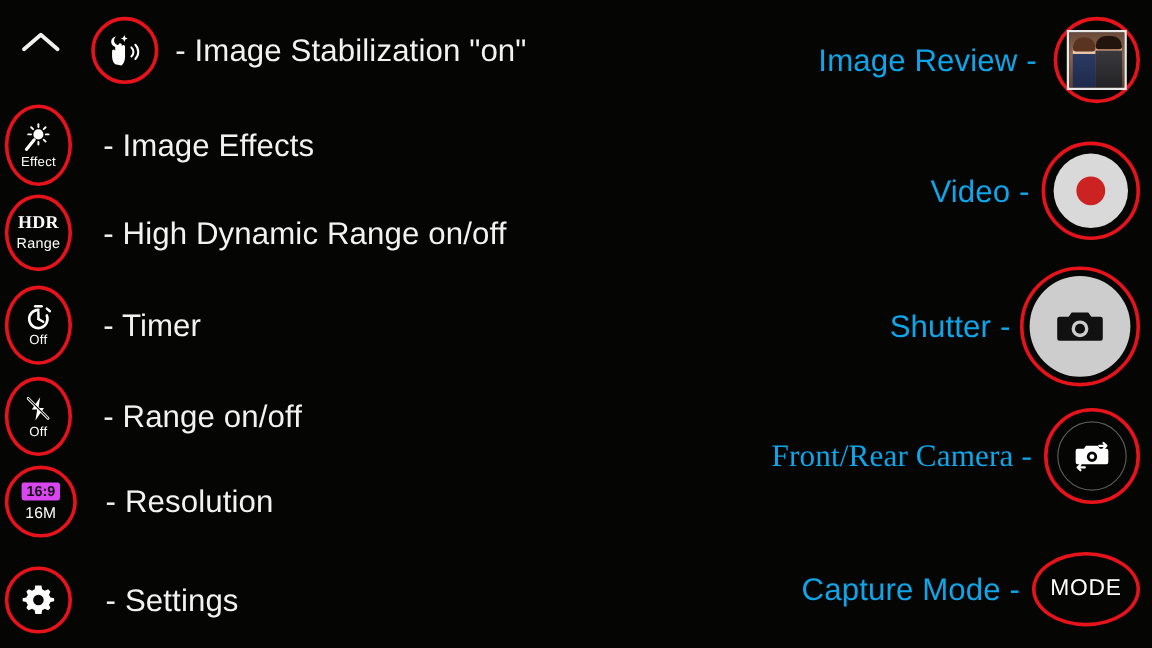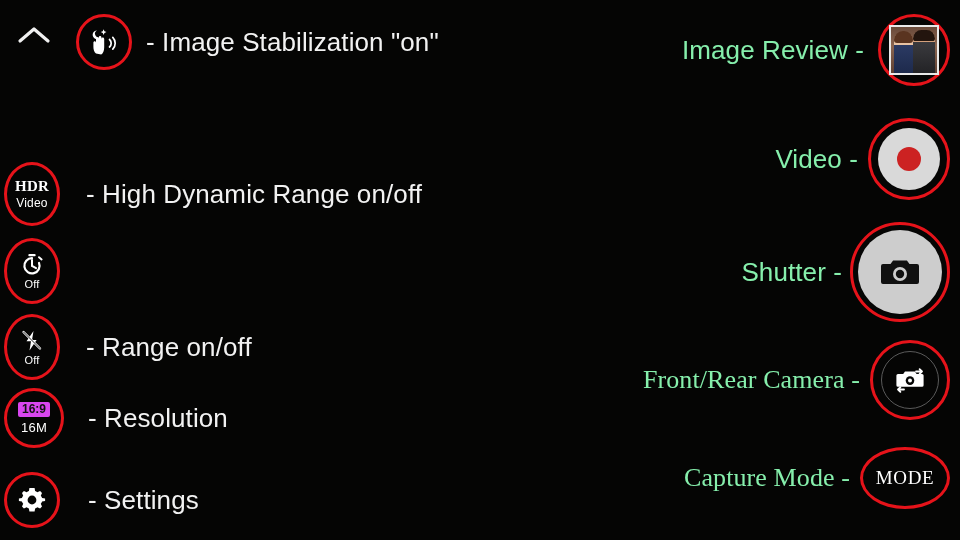--- a/index.html
+++ b/index.html
@@ -44,21 +44,21 @@
 
   
   .row-right {
     position: absolute;
     display: flex;
     align-items: center;
     justify-content: flex-end;
   }
   .row-right .label {
     font-size: 26px;
-    color: #86efac;
+    color: #0ea5e9;
     white-space: nowrap;
     letter-spacing: 0.1px;
   }
 
   
   .icon-stack {
     display: flex;
     flex-direction: column;
     align-items: center;
     justify-content: center;
@@ -178,44 +178,66 @@
                    c0 3.4 -1.1 6.0 -3.0 7.4 z" fill="#ffffff"></path>
 
           <path d="M22.5 12.5 a5 5 0 0 1 0 7.5" fill="none" stroke="#ffffff" stroke-width="1.7" stroke-linecap="round"></path>
           <path d="M25.8 10.3 a8.6 8.6 0 0 1 0 11.9" fill="none" stroke="#ffffff" stroke-width="1.7" stroke-linecap="round"></path>
         </svg>
       </div>
     </div>
     <div class="label" style="margin-left:14px;">- Image Stabilization "on"</div>
   </div>
 
+  <div class="row-left" style="left:4px; top:87px;">
+    <div class="ring" style="position:relative; width:56px; height:68px; border-radius:50%;">
+      <div class="icon-stack">
+        <svg width="30" height="26" viewBox="0 0 30 26">
+          <circle cx="15" cy="10" r="4.2" fill="#ffffff"></circle>
+          <g stroke="#ffffff" stroke-width="1.6" stroke-linecap="round">
+            <line x1="15" y1="1.5" x2="15" y2="3.8"></line>
+            <line x1="15" y1="16.2" x2="15" y2="18.4"></line>
+            <line x1="6.5" y1="10" x2="8.8" y2="10"></line>
+            <line x1="21.2" y1="10" x2="23.5" y2="10"></line>
+            <line x1="9.0" y1="4.0" x2="10.6" y2="5.6"></line>
+            <line x1="19.4" y1="14.4" x2="21.0" y2="16.0"></line>
+            <line x1="21.0" y1="4.0" x2="19.4" y2="5.6"></line>
+          </g>
+          <path d="M11.5 14.5 L5.0 22.5" stroke="#ffffff" stroke-width="2.6" stroke-linecap="round"></path>
+        </svg>
+        <div class="icon-sub">Effect</div>
+      </div>
+    </div>
+    <div class="label" style="margin-left:26px;">- Image Effects</div>
+  </div>
 
   <div class="row-left" style="left:4px; top:162px;">
     <div class="ring" style="position:relative; width:56px; height:64px; border-radius:50%;">
       <div class="icon-stack">
         <div class="icon-main-text" style="font-size:15px;">HDR</div>
-        <div class="icon-sub" style="font-size:12px; margin-top:3px;">Video</div>
+        <div class="icon-sub" style="font-size:12px; margin-top:3px;">Range</div>
       </div>
     </div>
     <div class="label" style="margin-left:26px;">- High Dynamic Range on/off</div>
   </div>
 
   <div class="row-left" style="left:4px; top:238px;">
     <div class="ring" style="position:relative; width:56px; height:66px; border-radius:50%;">
       <div class="icon-stack">
         <svg width="26" height="24" viewBox="0 0 26 24">
           <path d="M13 5.2 a7.6 7.6 0 1 0 7.0 4.7" fill="none" stroke="#ffffff" stroke-width="2.2" stroke-linecap="round"></path>
           <line x1="13" y1="12.8" x2="13" y2="7.0" stroke="#ffffff" stroke-width="2" stroke-linecap="round"></line>
           <line x1="13" y1="12.8" x2="17.0" y2="15.2" stroke="#ffffff" stroke-width="2" stroke-linecap="round"></line>
           <line x1="10.4" y1="2.2" x2="15.6" y2="2.2" stroke="#ffffff" stroke-width="2.2" stroke-linecap="round"></line>
           <line x1="20.0" y1="4.2" x2="22.6" y2="6.4" stroke="#ffffff" stroke-width="2" stroke-linecap="round"></line>
         </svg>
         <div class="icon-sub">Off</div>
       </div>
     </div>
+    <div class="label" style="margin-left:26px;">- Timer</div>
   </div>
 
   <div class="row-left" style="left:4px; top:314px;">
     <div class="ring" style="position:relative; width:56px; height:66px; border-radius:50%;">
       <div class="icon-stack">
         <svg width="26" height="24" viewBox="0 0 26 24">
           <path d="M14.5 2.0 L7.5 12.2 L12.0 12.2 L10.5 21.5 L17.6 11.0 L13.0 11.0 Z" fill="#ffffff"></path>
           <line x1="4.5" y1="3.0" x2="21.0" y2="19.5" stroke="#ffffff" stroke-width="2.4" stroke-linecap="round"></line>
           <line x1="4.5" y1="3.0" x2="21.0" y2="19.5" stroke="#050504" stroke-width="0.9" stroke-linecap="round"></line>
         </svg>
@@ -294,20 +316,20 @@
                    a1.6 1.6 0 0 1 -1.6 1.6 H8 a1.6 1.6 0 0 1 -1.6 -1.6 V11.6 A1.6 1.6 0 0 1 8 10 z" fill="#ffffff"></path>
           <circle cx="20" cy="16.6" r="4.3" fill="#050504"></circle>
           <circle cx="20" cy="16.6" r="2.0" fill="#ffffff"></circle>
           <path d="M26 7.5 h6 l-2.4 -2.4 M32 7.5 l-2.4 2.4" fill="none" stroke="#ffffff" stroke-width="1.8" stroke-linecap="round" stroke-linejoin="round"></path>
           <path d="M14 25.5 h-6 l2.4 -2.4 M8 25.5 l2.4 2.4" fill="none" stroke="#ffffff" stroke-width="1.8" stroke-linecap="round" stroke-linejoin="round"></path>
         </svg>
       </div>
     </div>
   </div>
 
-  <div class="row-right" style="right:10px; top:447px;font-family:Liberation Serif, serif;">
+  <div class="row-right" style="right:10px; top:460px;">
     <div class="label" style="margin-right:10px;">Capture Mode -</div>
     <div class="ring" style="position:relative; width:90px; height:62px;">
       <div class="mode-text">MODE</div>
     </div>
   </div>
 
 </div>
 
 </body></html>

